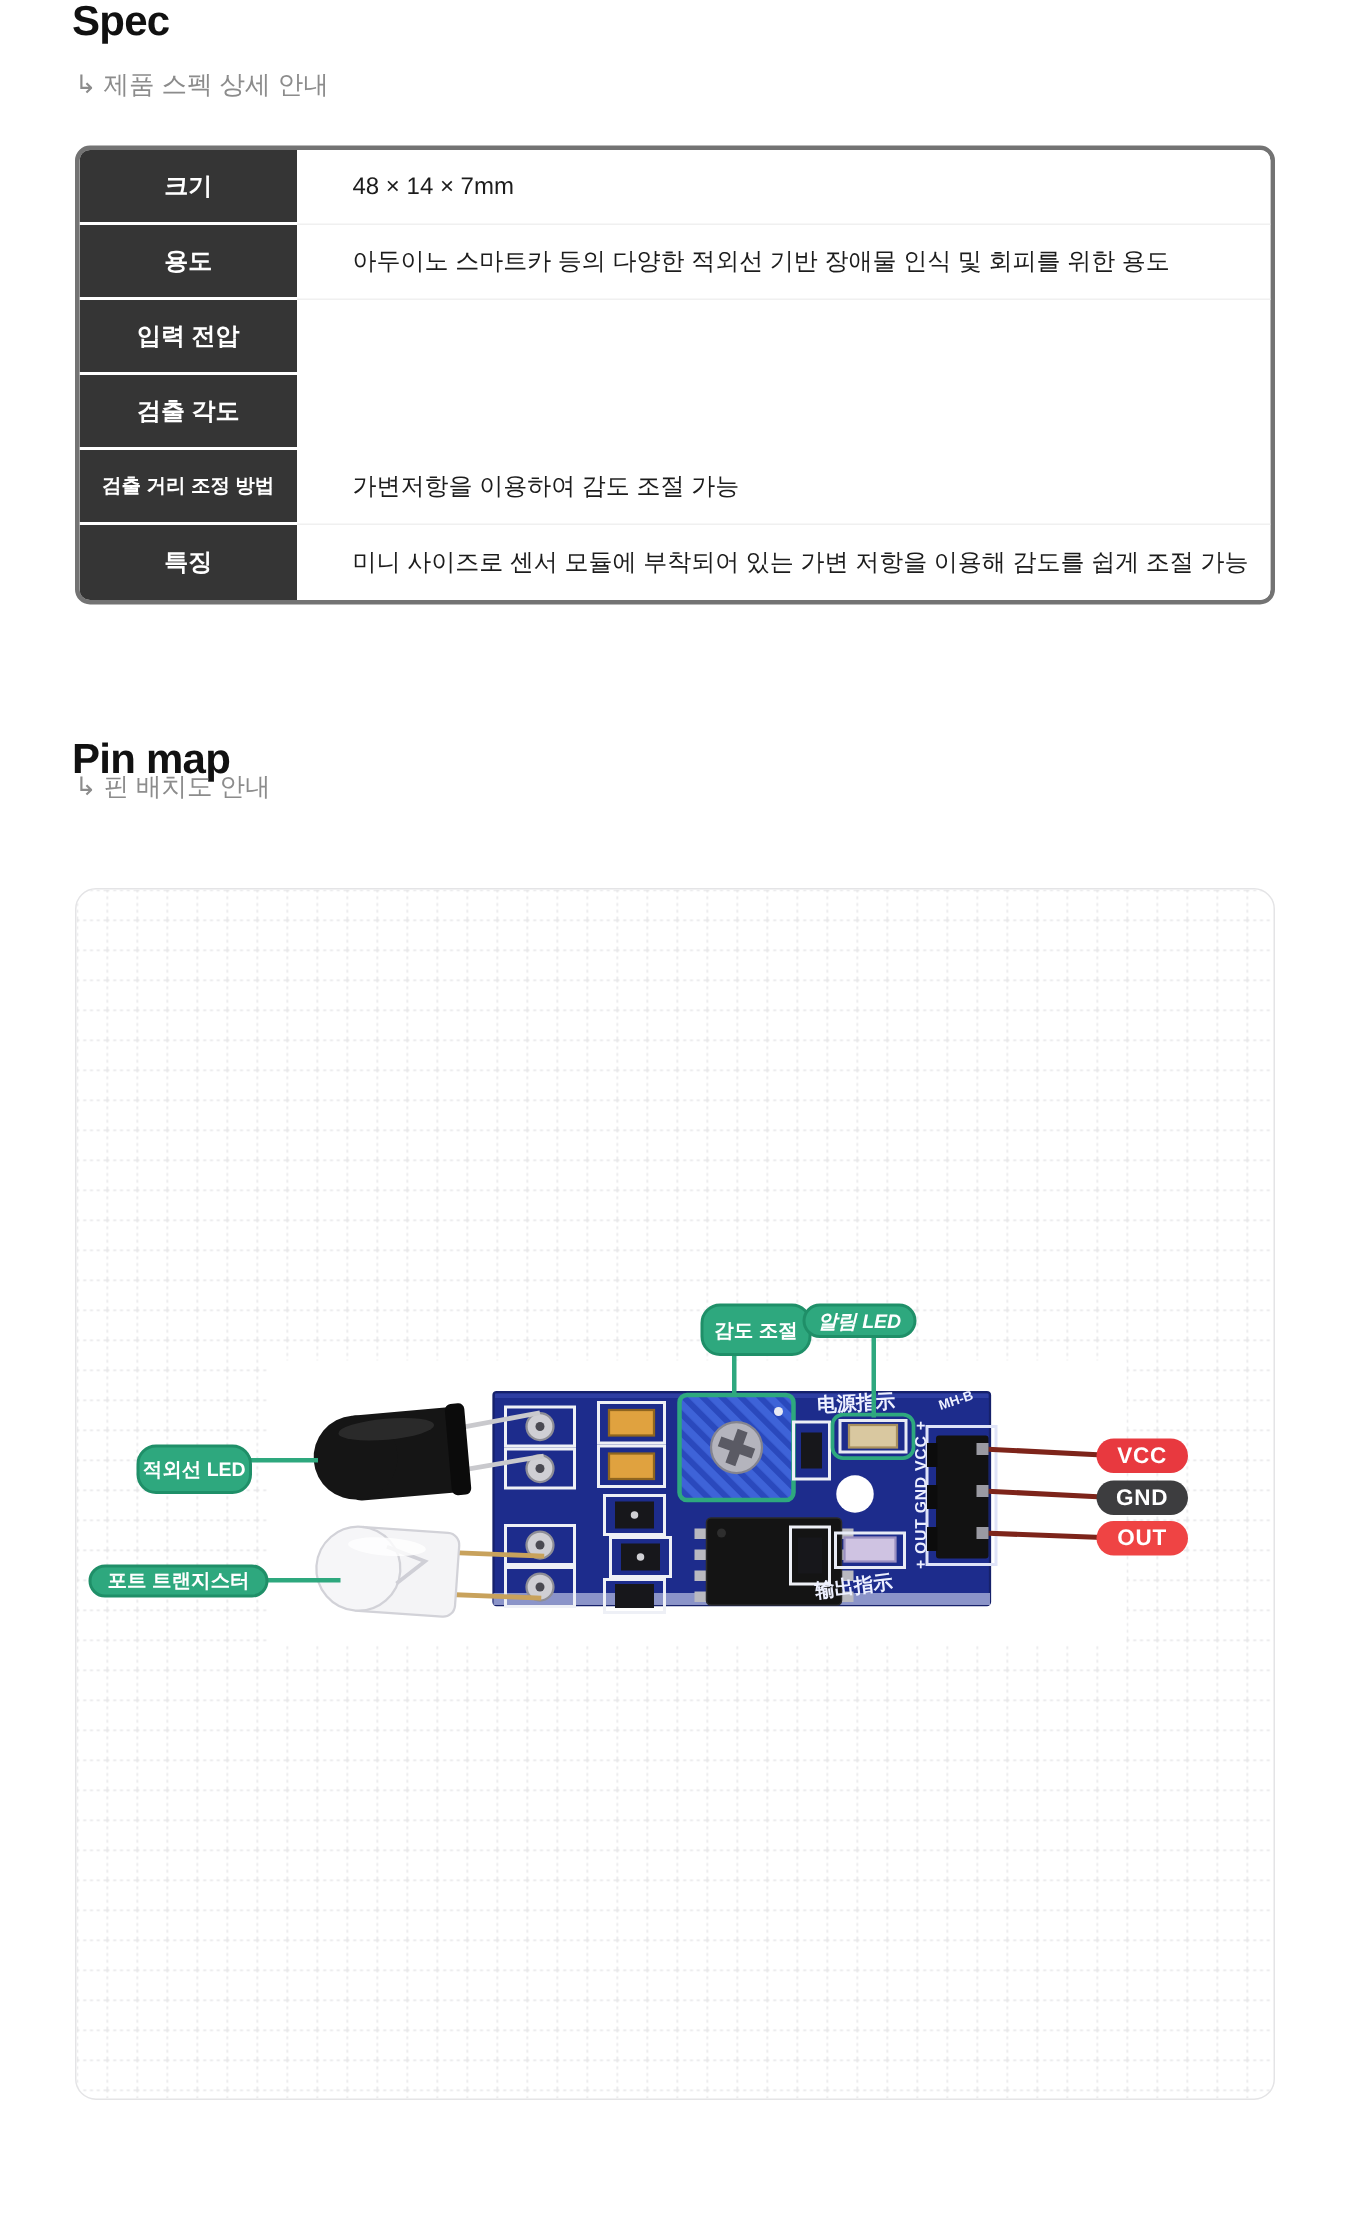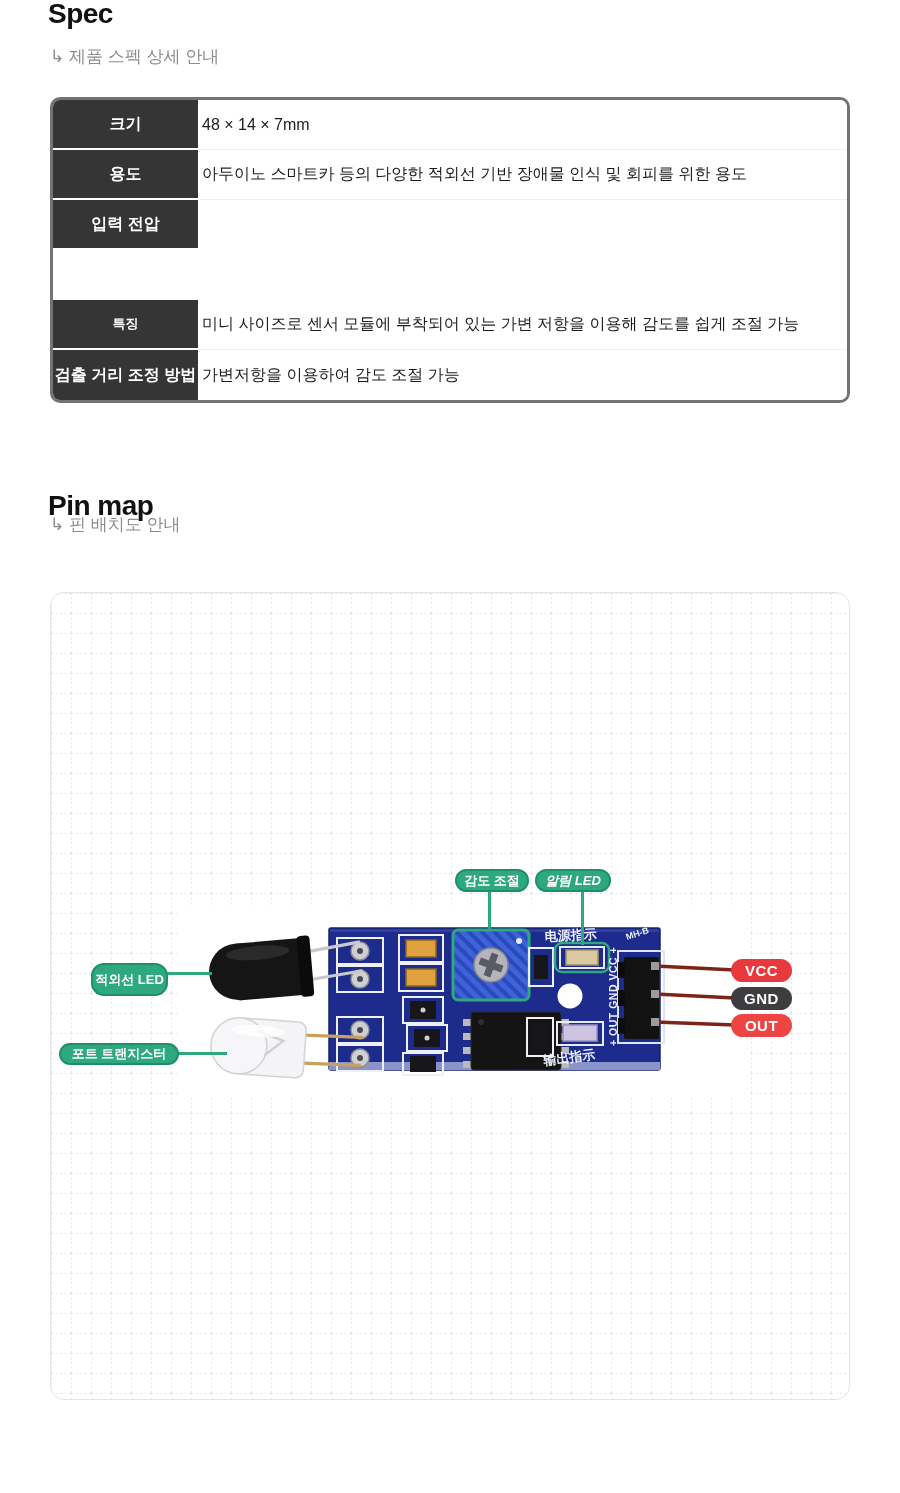--- a/index.html
+++ b/index.html
@@ -28,38 +28,38 @@
   }
   .spec-row { display:flex; height:50px; }
   .spec-label {
     width:145px; background:#353535; color:#ffffff; font-weight:bold; font-size:16px;
     display:flex; align-items:center; justify-content:center; text-align:center;
     border-bottom:2px solid #ffffff; flex-shrink:0;
   }
   .spec-row:nth-child(5) .spec-label { font-size:13px; }
   .spec-row:last-child .spec-label { border-bottom:none; }
   .spec-value {
-    flex:1; display:flex; align-items:center; padding-left:4px; font-size:16px;
+    flex:1; display:flex; align-items:center; padding-left:37px; font-size:16px;
     color:#1c1c1c; border-bottom:1px solid #f0f0f0; background:#fff;
   }
   .spec-row:last-child .spec-value { border-bottom:none; }
 
   
   .grid-panel {
     position:absolute; left:50px; top:592px; width:800px; height:808px;
     border:1px solid #e4e4e6; border-radius:14px; overflow:hidden; background:#fff;
   }
   .panel-svg { position:absolute; left:0; top:0; width:798px; height:806px; }
 
   .callout {
     position:absolute; display:flex; align-items:center; justify-content:center;
     background:#2ea87e; border:2px solid #1f8f68; border-radius:13px;
     color:#ffffff; font-size:13px; font-weight:bold; white-space:nowrap;
   }
-  #callout-sensitivity { left:404px; top:276px; width:74px; height:23px; }
+  #callout-sensitivity { left:416px; top:276px; width:74px; height:35px; }
   #callout-alarm-led   { left:484px; top:276px; width:76px; height:23px;font-style:italic; }
   #callout-ir-led      { left:40px;  top:370px; width:77px; height:33px; }
   #callout-photo-tr    { left:8px;   top:450px; width:120px; height:22px; }
 
   .callout-line { position:absolute; background:#2ea87e; }
   #line-sensitivity { left:437px; top:298px; width:3px; height:40px; }
   #line-alarm-led   { left:530px; top:298px; width:3px; height:54px; }
   #line-ir-led      { left:115px; top:379px; width:46px; height:3px; }
   #line-photo-tr    { left:126px; top:459px; width:50px; height:3px; }
 
@@ -87,28 +87,29 @@
         <div class="spec-value">48 × 14 × 7mm</div>
       </div>
       <div class="spec-row">
         <div class="spec-label">용도</div>
         <div class="spec-value">아두이노 스마트카 등의 다양한 적외선 기반 장애물 인식 및 회피를 위한 용도</div>
       </div>
       <div class="spec-row">
         <div class="spec-label">입력 전압</div>
       </div>
       <div class="spec-row">
+        <div class="spec-label">검출 각도</div>
+      </div>
+      <div class="spec-row">
+        <div class="spec-label">검출 거리 조정 방법</div>
+        <div class="spec-value">가변저항을 이용하여 감도 조절 가능</div>
       </div>
       <div class="spec-row">
         <div class="spec-label">특징</div>
         <div class="spec-value">미니 사이즈로 센서 모듈에 부착되어 있는 가변 저항을 이용해 감도를 쉽게 조절 가능</div>
-      </div>
-      <div class="spec-row">
-        <div class="spec-label">검출 거리 조정 방법</div>
-        <div class="spec-value">가변저항을 이용하여 감도 조절 가능</div>
       </div>
     </div>
   </section>
 
   <section>
     <h2 id="pinmap-title" class="section-title">Pin map</h2>
     <p id="pinmap-subtitle" class="section-subtitle">↳ 핀 배치도 안내</p>
 
     <div class="grid-panel">
 

